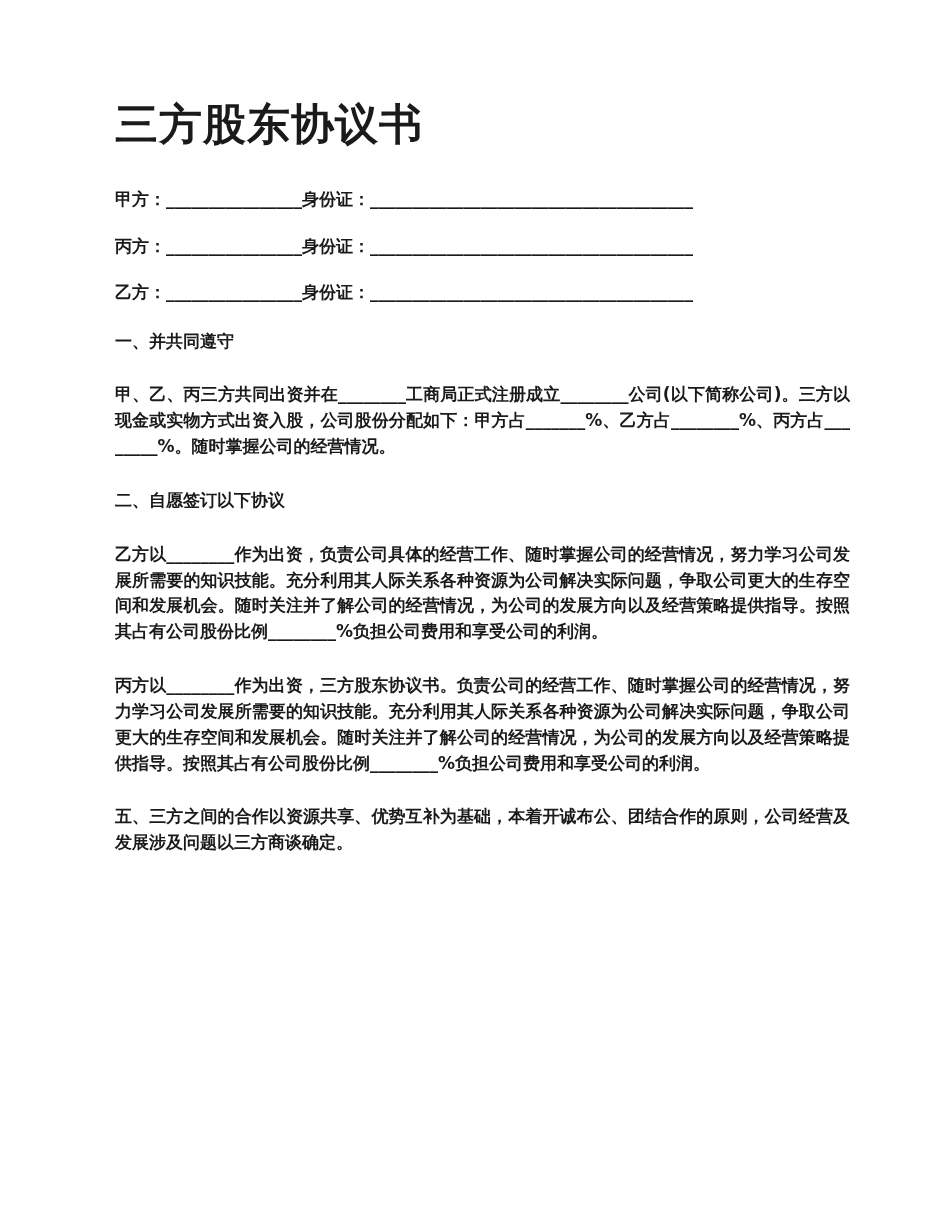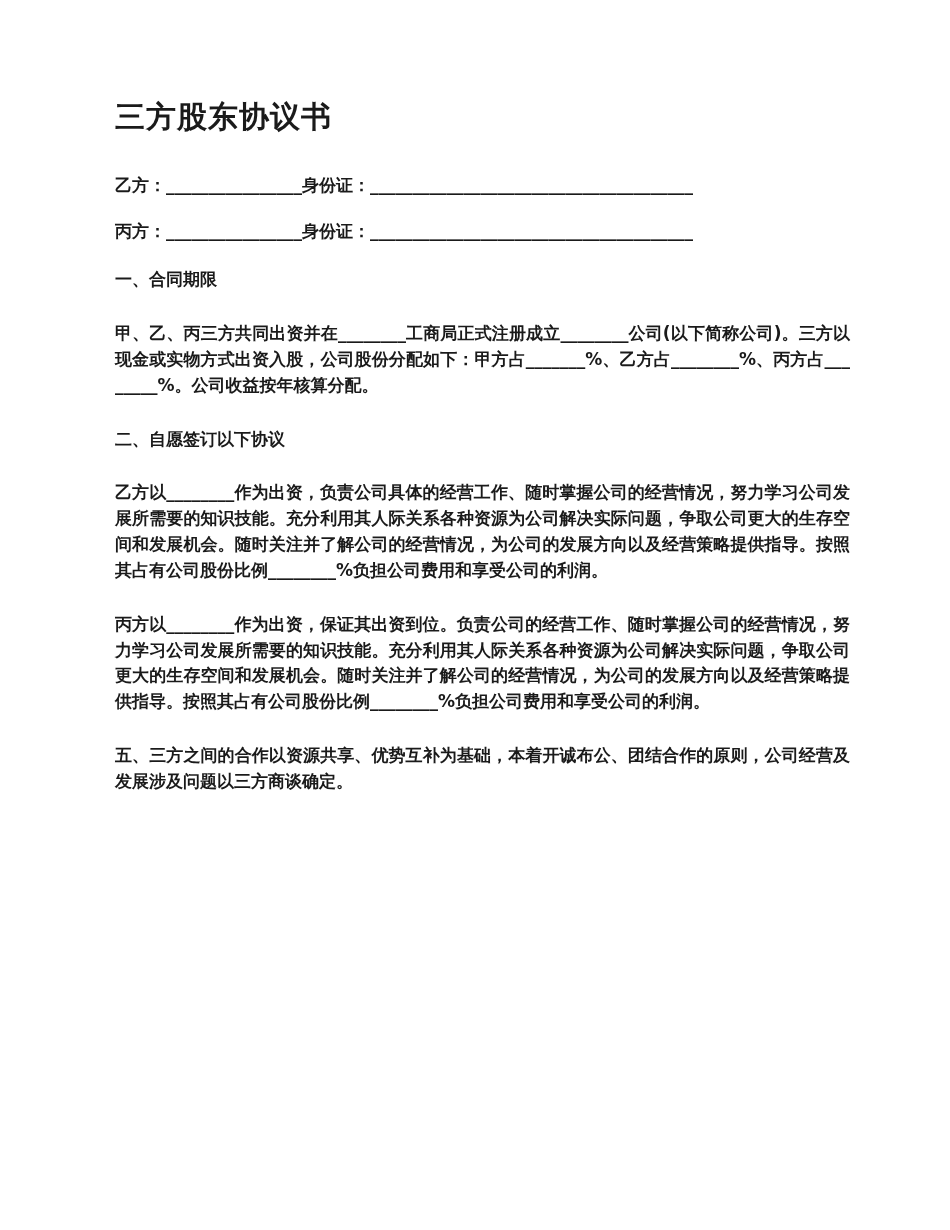--- a/index.html
+++ b/index.html
@@ -13,21 +13,21 @@
     font-family: "DejaVu Sans", "Liberation Sans", sans-serif;
     color: #1a1a1a;
     -webkit-font-smoothing: antialiased;
   }
   .page {
     box-sizing: border-box;
     width: 950px;
     padding: 100px 100px 60px 115px;
   }
   .doc-title {
-    font-size: 30px;
+    font-size: 43px;
     font-weight: 700;
     line-height: 1.15;
     margin: 0 0 40px 0;
     letter-spacing: 1px;
   }
   .party-row {
     font-size: 17px;
     font-weight: 700;
     line-height: 1.2;
     margin: 0 0 26px 0;
@@ -51,39 +51,42 @@
     font-weight: 700;
   }
 </style>
 </head>
 <body>
 
 <div class="page">
 
   <h1 class="doc-title">三方股东协议书</h1>
 
-
   <div class="party-row">
-    <span>乙方：</span><span class="blank">________________</span><span>身份证：</span><span class="blank">______________________________________</span>
+    <span>甲方：</span><span class="blank">________________</span><span>身份证：</span><span class="blank">______________________________________</span>
   </div>
 
   <div class="party-row">
     <span>丙方：</span><span class="blank">________________</span><span>身份证：</span><span class="blank">______________________________________</span>
   </div>
 
+  <div class="party-row">
+    <span>乙方：</span><span class="blank">________________</span><span>身份证：</span><span class="blank">______________________________________</span>
+  </div>
 
-  <h2 class="section-heading">一、合同期限</h2>
 
-  <p class="para">甲、乙、丙三方共同出资并在________工商局正式注册成立________公司(以下简称公司)。三方以现金或实物方式出资入股，公司股份分配如下：甲方占_______%、乙方占________%、丙方占________%。公司收益按年核算分配。</p>
+  <h2 class="section-heading">一、并共同遵守</h2>
+
+  <p class="para">甲、乙、丙三方共同出资并在________工商局正式注册成立________公司(以下简称公司)。三方以现金或实物方式出资入股，公司股份分配如下：甲方占_______%、乙方占________%、丙方占________%。随时掌握公司的经营情况。</p>
 
   <h2 class="section-heading">二、自愿签订以下协议</h2>
 
 
 
   <p class="para">乙方以________作为出资，负责公司具体的经营工作、随时掌握公司的经营情况，努力学习公司发展所需要的知识技能。充分利用其人际关系各种资源为公司解决实际问题，争取公司更大的生存空间和发展机会。随时关注并了解公司的经营情况，为公司的发展方向以及经营策略提供指导。按照其占有公司股份比例________%负担公司费用和享受公司的利润。</p>
 
 
-  <p class="para">丙方以________作为出资，保证其出资到位。负责公司的经营工作、随时掌握公司的经营情况，努力学习公司发展所需要的知识技能。充分利用其人际关系各种资源为公司解决实际问题，争取公司更大的生存空间和发展机会。随时关注并了解公司的经营情况，为公司的发展方向以及经营策略提供指导。按照其占有公司股份比例________%负担公司费用和享受公司的利润。</p>
+  <p class="para">丙方以________作为出资，三方股东协议书。负责公司的经营工作、随时掌握公司的经营情况，努力学习公司发展所需要的知识技能。充分利用其人际关系各种资源为公司解决实际问题，争取公司更大的生存空间和发展机会。随时关注并了解公司的经营情况，为公司的发展方向以及经营策略提供指导。按照其占有公司股份比例________%负担公司费用和享受公司的利润。</p>
 
   <p class="para">五、三方之间的合作以资源共享、优势互补为基础，本着开诚布公、团结合作的原则，公司经营及发展涉及问题以三方商谈确定。</p>
 
 
 </div>
 
 </body></html>

